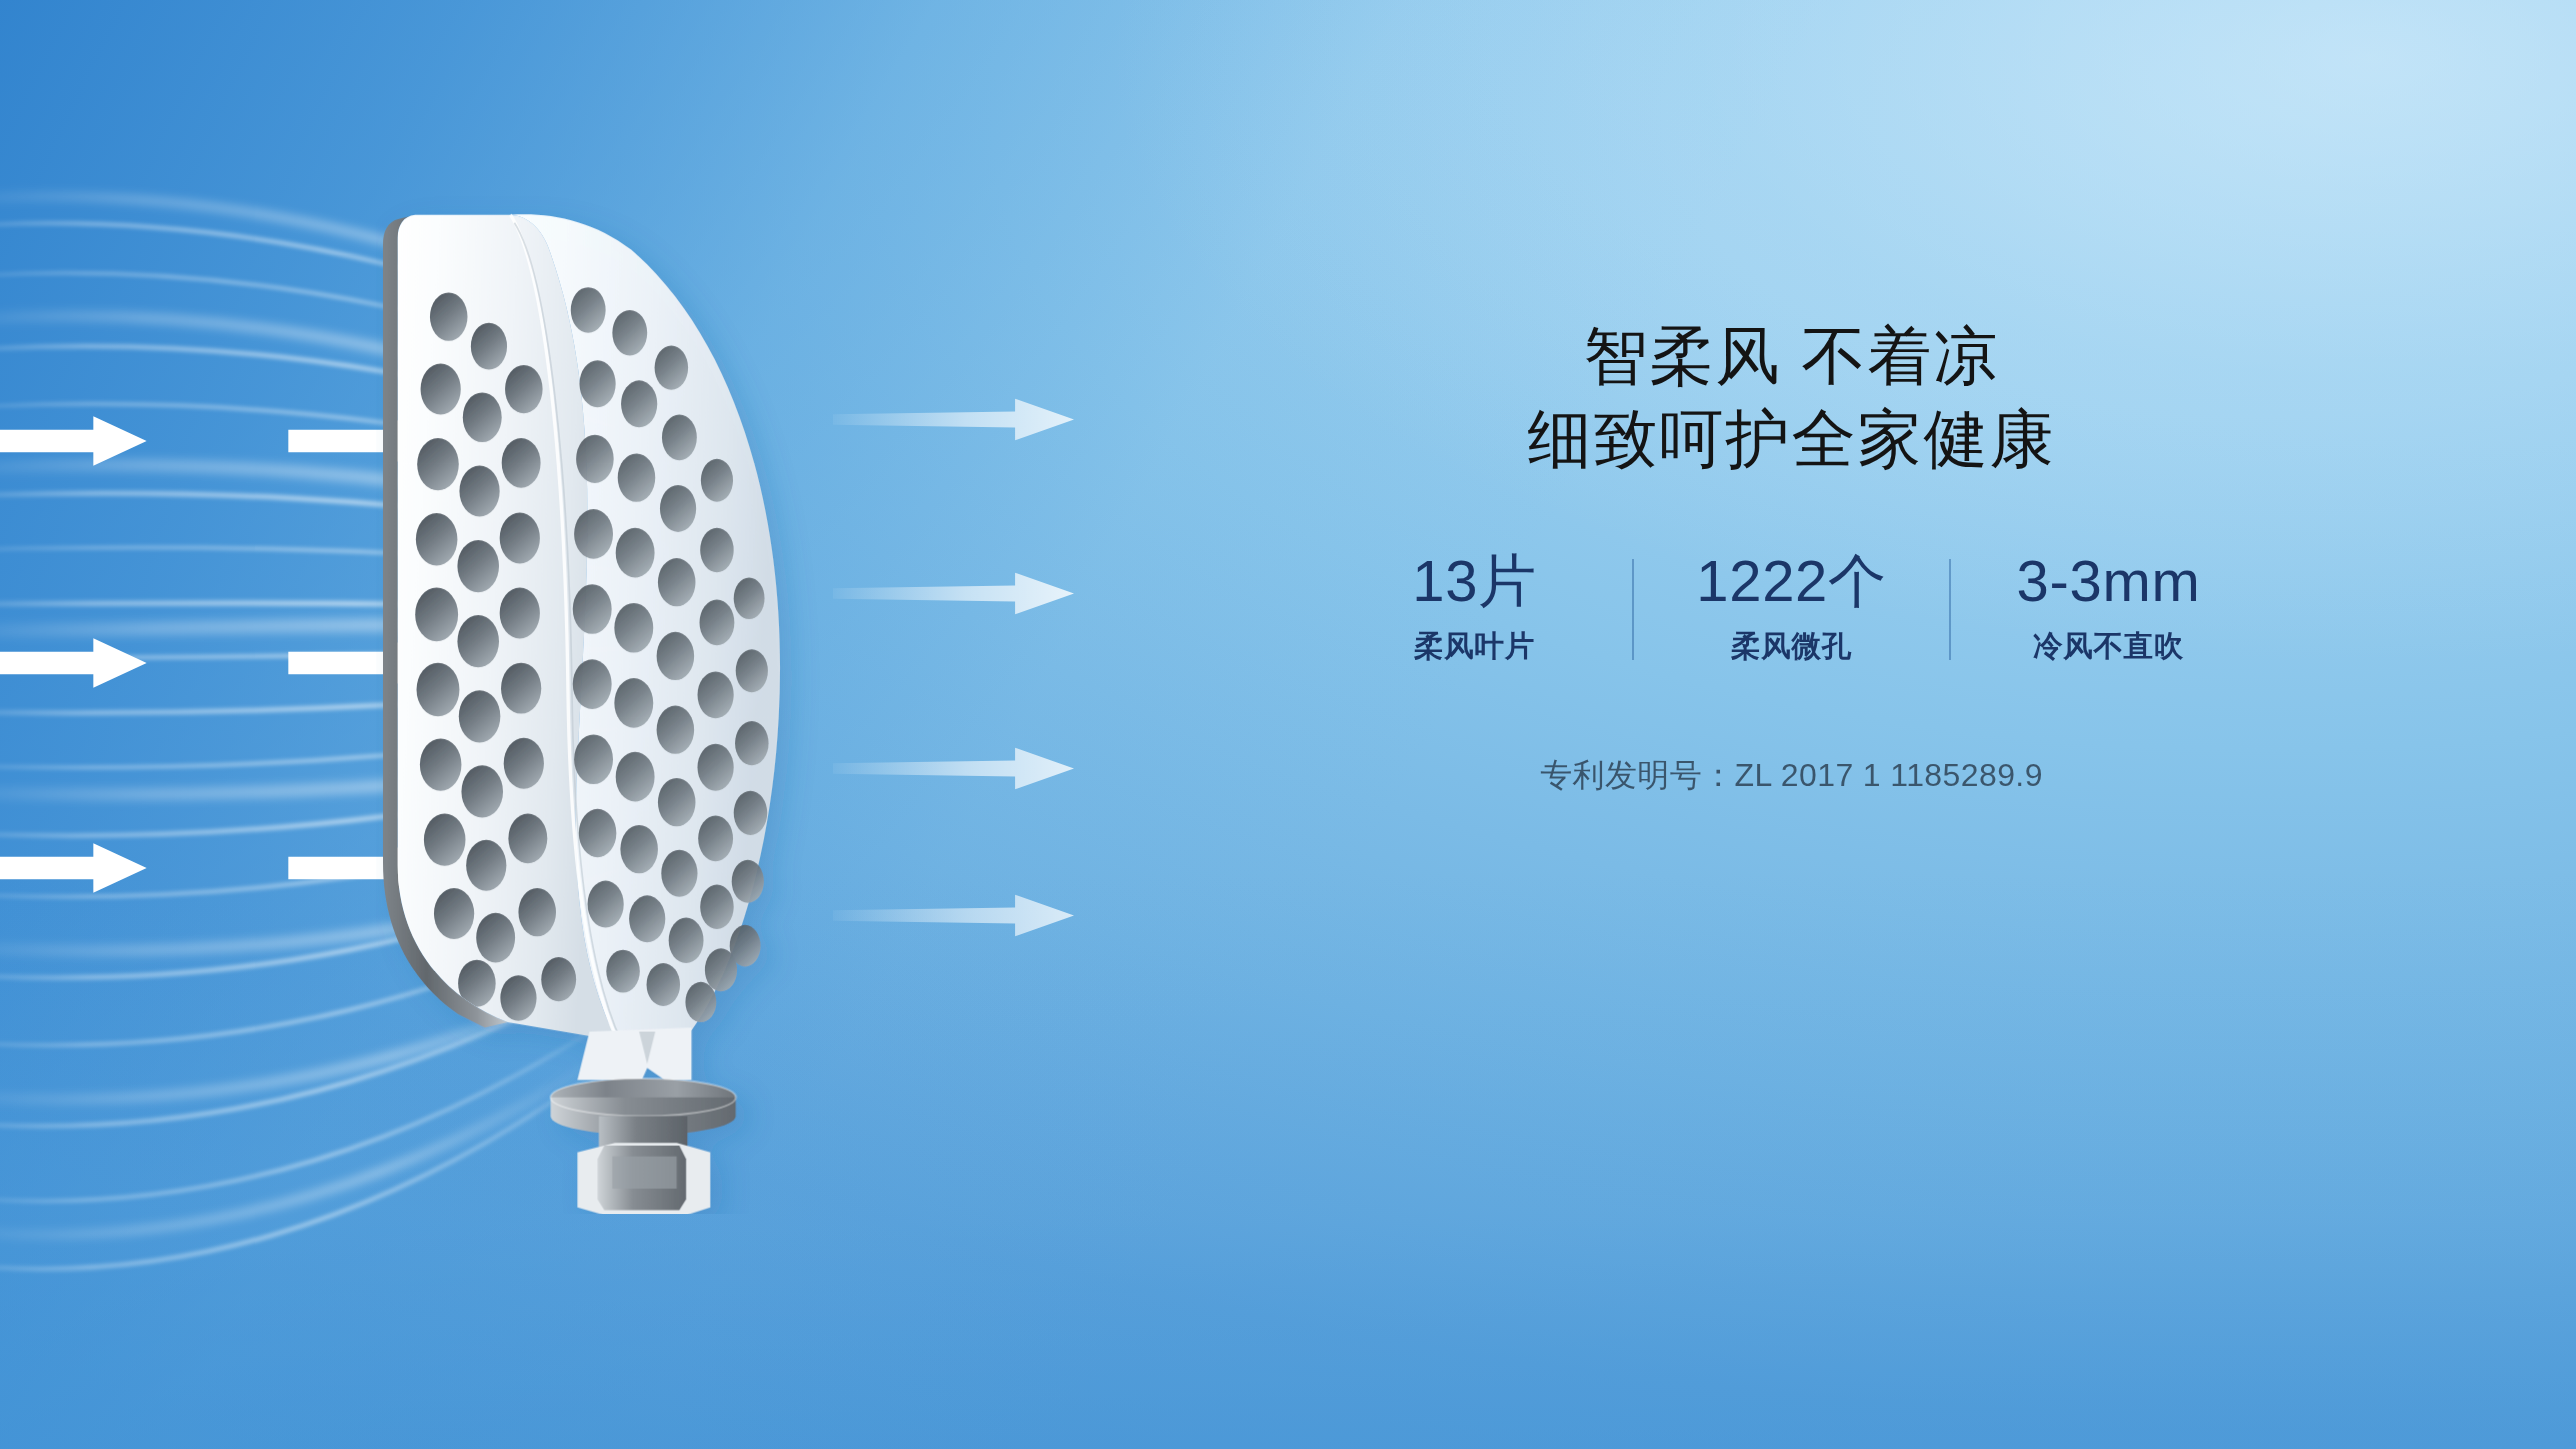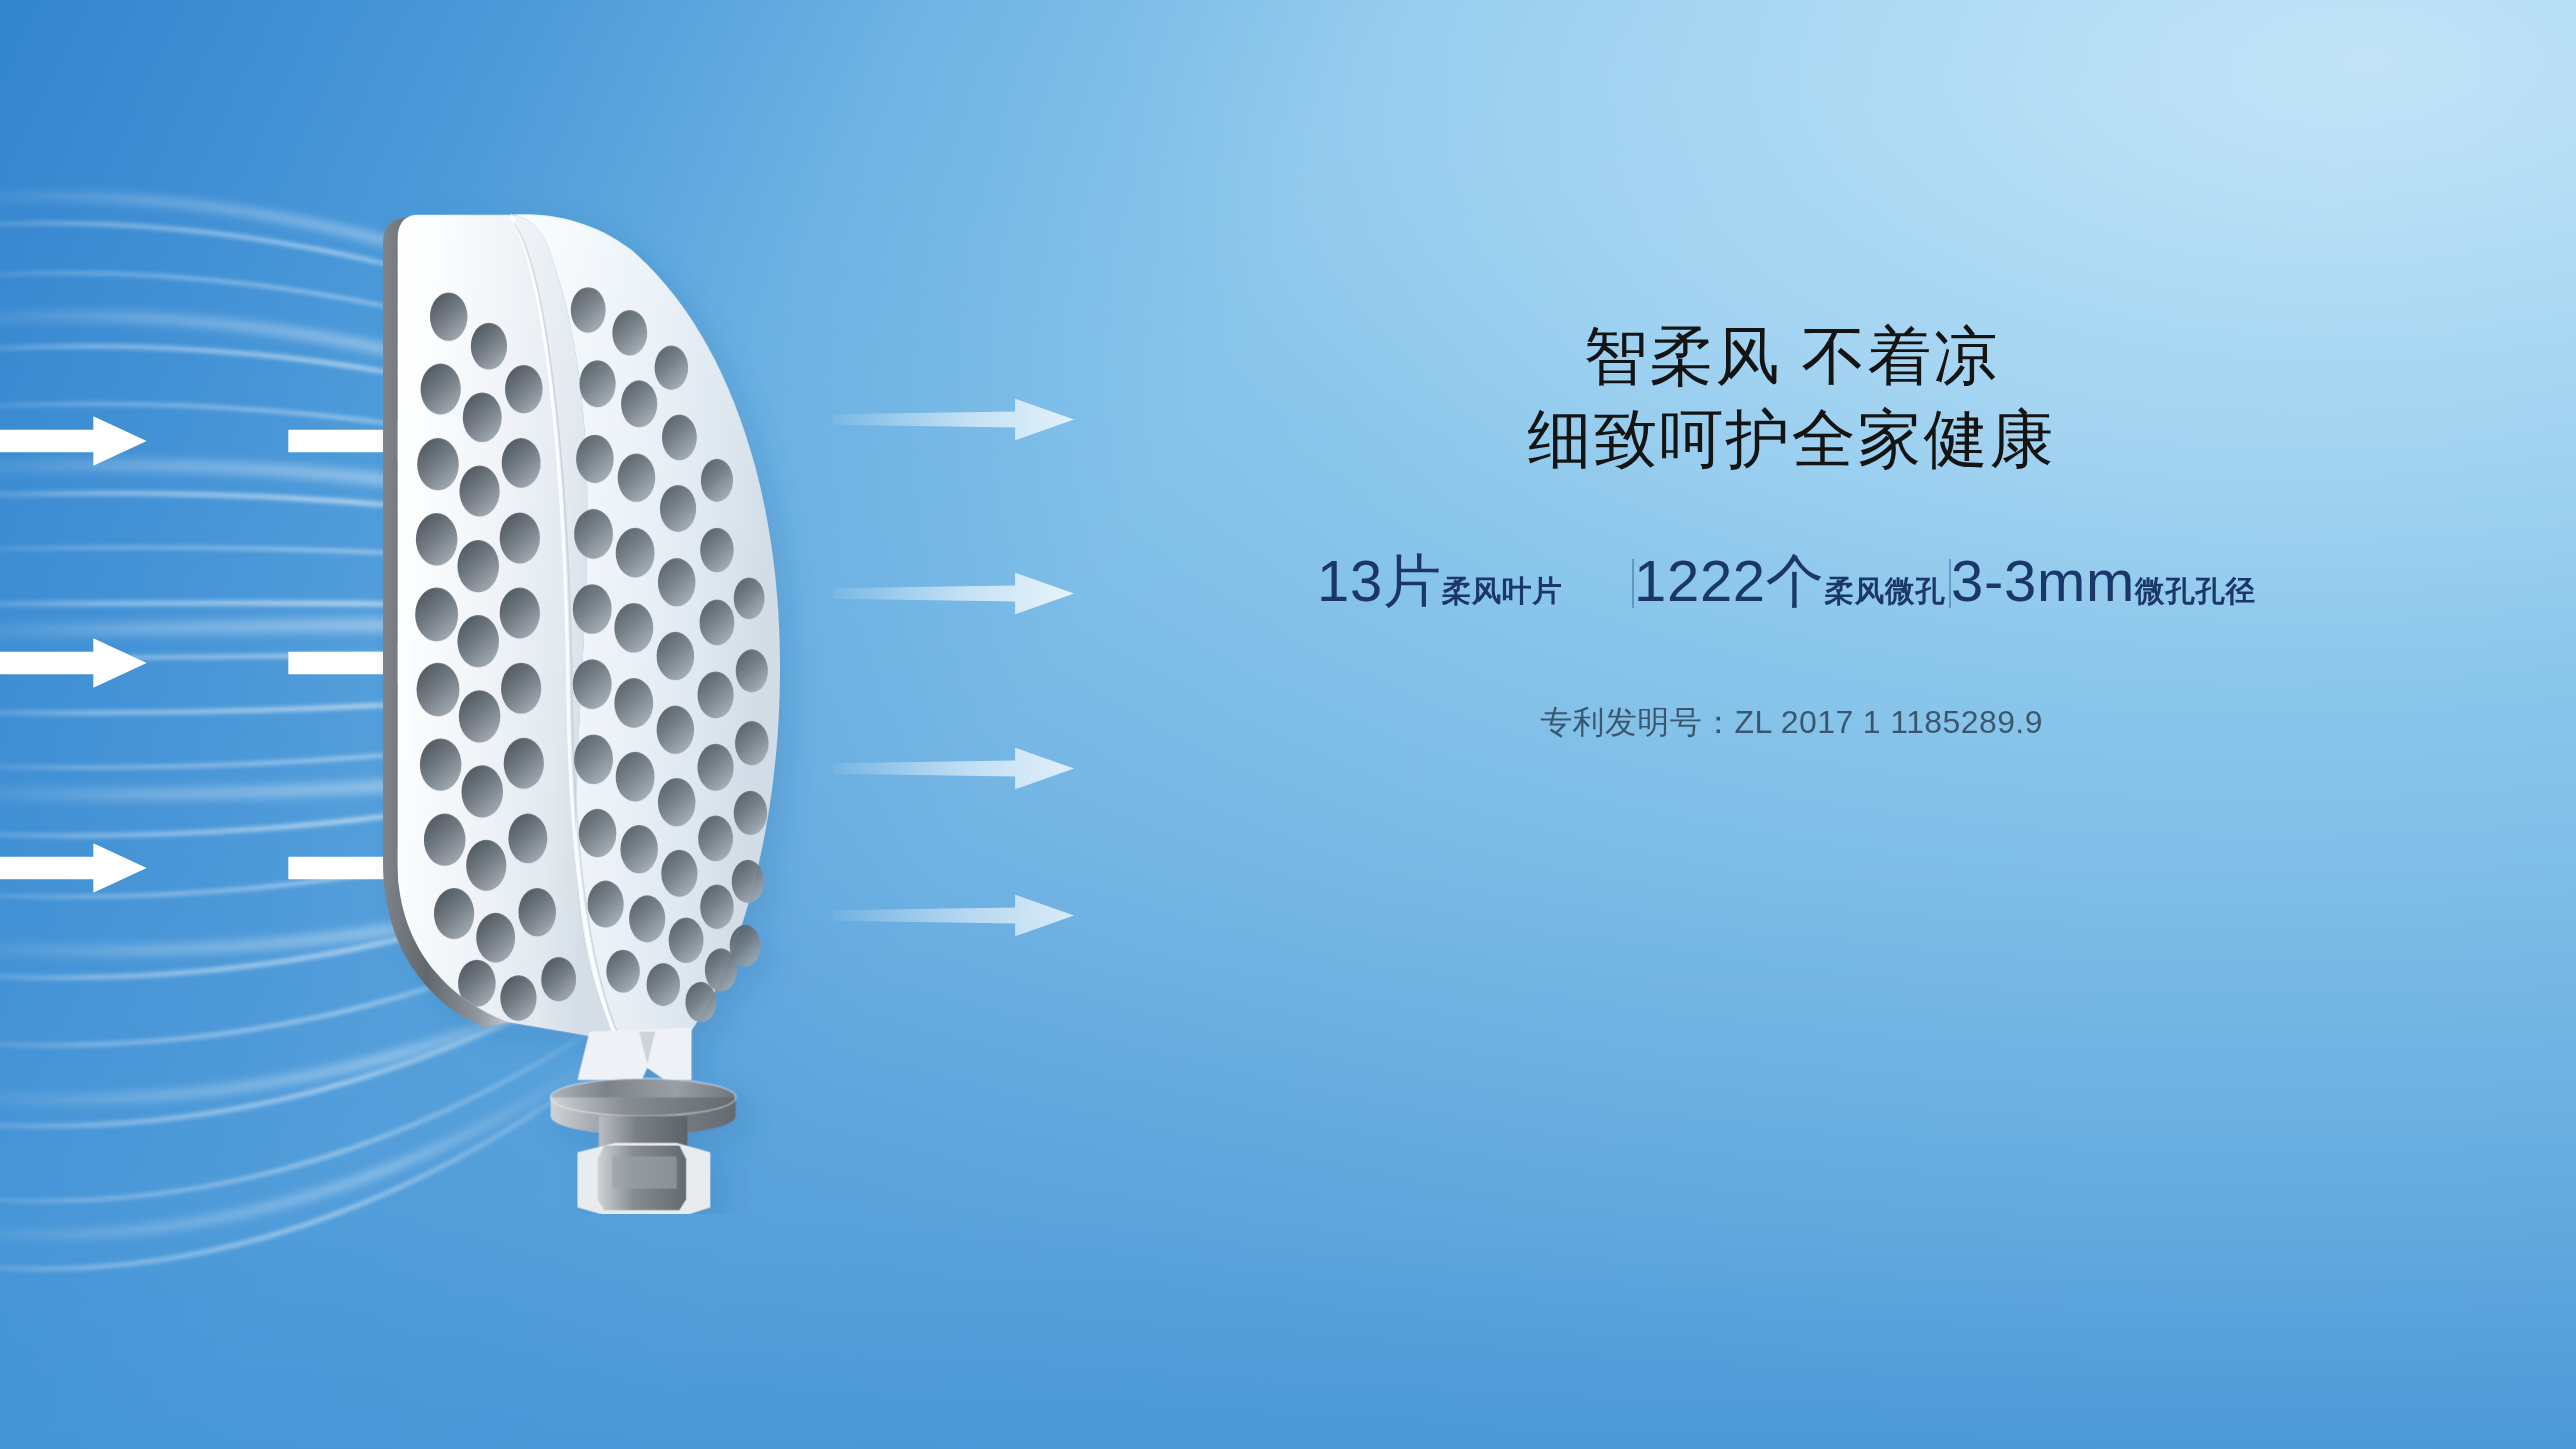--- a/index.html
+++ b/index.html
@@ -93,21 +93,21 @@
   
   .stats {
     margin-top: 71px;
     display: flex;
     justify-content: center;
     align-items: stretch;
   }
   .stat {
     width: 315px;
     display: flex;
-    flex-direction: row;
+    flex-direction: column;
     align-items: center;
     justify-content: flex-start;
     text-align: right;
   }
   .stat-value {
     color: #1b3668;
     font-size: 58px;
     line-height: 1.0;
     letter-spacing: 0.7px;
     white-space: nowrap;
@@ -509,21 +509,21 @@
         <div class="stat-label">柔风叶片</div>
       </div>
       <div class="stat-divider"></div>
       <div class="stat">
         <div class="stat-value">1222个</div>
         <div class="stat-label">柔风微孔</div>
       </div>
       <div class="stat-divider"></div>
       <div class="stat">
         <div class="stat-value">3-3mm</div>
-        <div class="stat-label">微孔孔径</div>
+        <div class="stat-label">冷风不直吹</div>
       </div>
     </div>
 
     <div class="patent">专利发明号：ZL 2017 1 1185289.9</div>
   </div>
 
 </div>
 
 
 </body></html>

